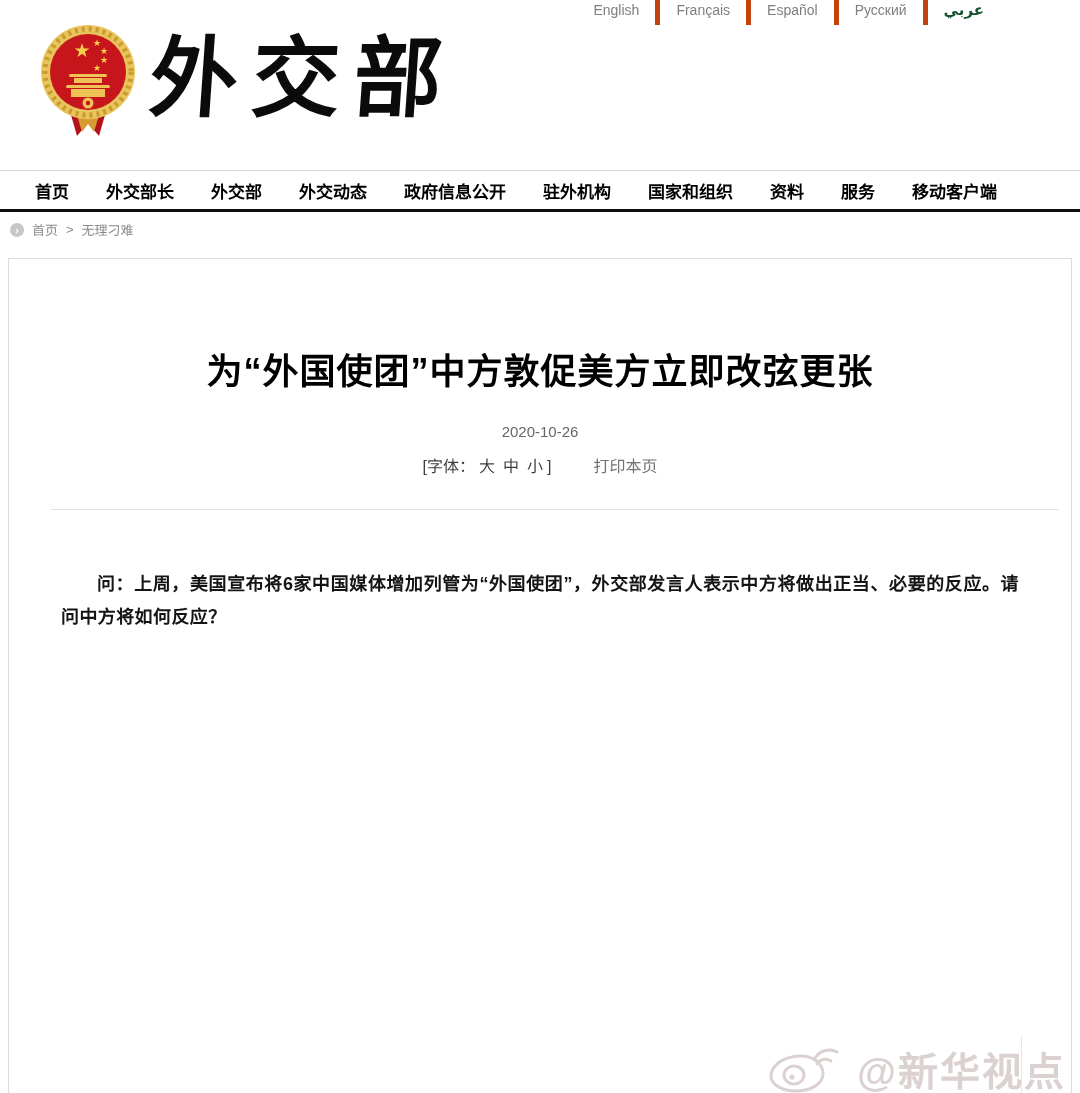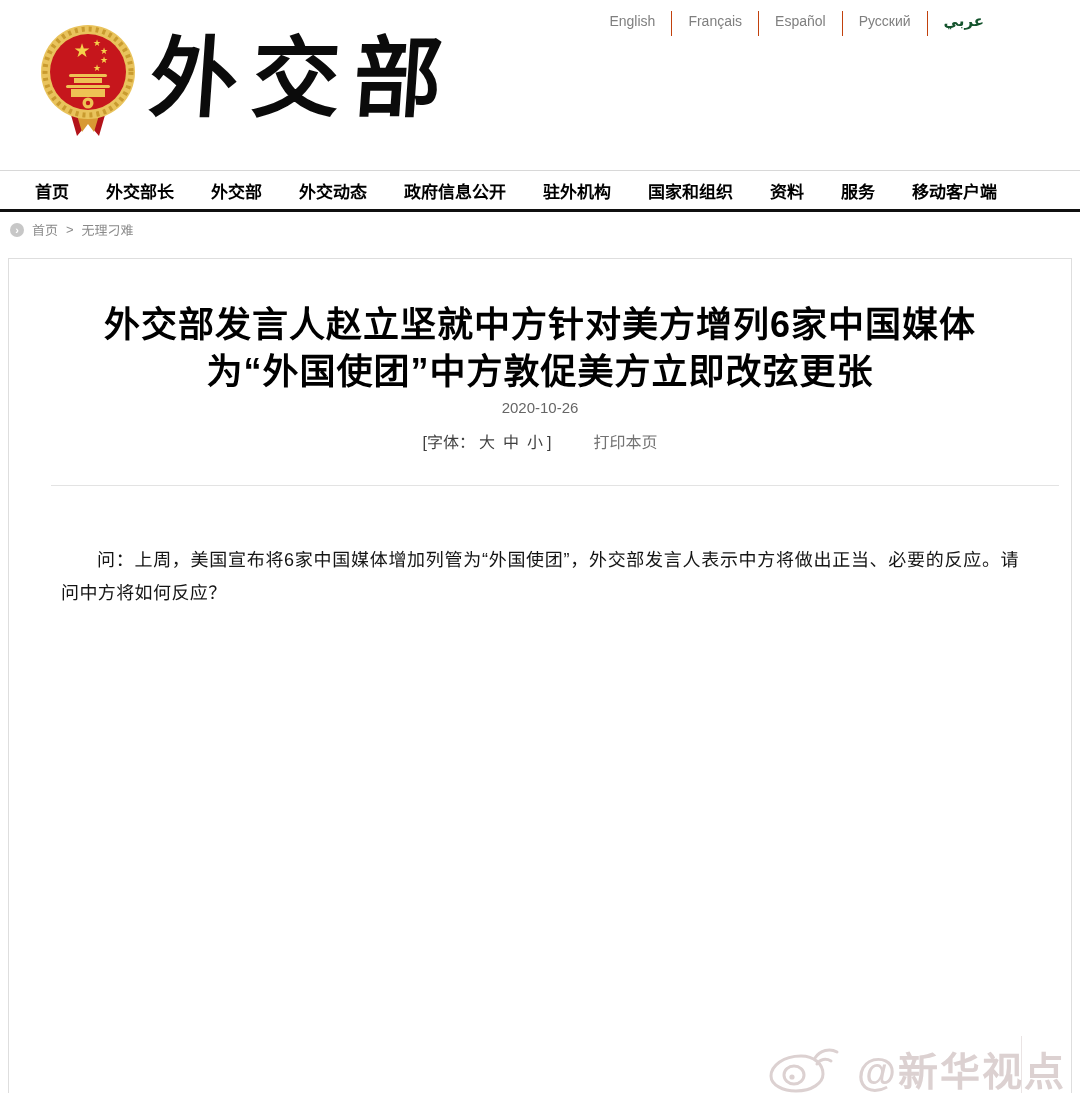--- a/index.html
+++ b/index.html
@@ -3,24 +3,24 @@
 <meta charset="utf-8">
 <style>
   html,body{margin:0;padding:0;}
   body{
     width:1080px;height:1093px;position:relative;overflow:hidden;
     background:#ffffff;
     font-family:"Liberation Sans","DejaVu Sans",sans-serif;
     -webkit-font-smoothing:antialiased;
   }
   
-  .lang-bar{position:absolute;top:11px;right:80px;display:flex;align-items:flex-start;}
+  .lang-bar{position:absolute;top:0;right:80px;display:flex;align-items:flex-start;}
   .lang-item{
     color:#7f7f7f;font-size:14px;line-height:14px;padding:3px 16px 8px;
-    border-left:1px solid #c2410c;text-decoration:none;cursor:pointer;
+    border-left:5px solid #c2410c;text-decoration:none;cursor:pointer;
   }
   .lang-item:first-child{border-left:none;}
   .lang-item.arabic{font-weight:bold;font-size:15px;color:#14532d;}
   
   .masthead{position:absolute;top:0;left:0;width:1080px;height:168px;cursor:pointer;}
   .emblem{position:absolute;left:38px;top:22px;}
   .calligraphy{
     position:absolute;left:150px;top:8px;
     font-family:"DejaVu Serif","Liberation Serif",serif;
     font-size:88px;line-height:140px;font-weight:bold;color:#0b0b0b;
@@ -42,32 +42,32 @@
   .crumb-link{color:#8a8a8a;text-decoration:none;cursor:pointer;}
   
   .content-box{
     position:absolute;top:258px;left:8px;width:1064px;height:840px;
     box-sizing:border-box;border:1px solid #dedede;border-bottom:none;background:#fff;
   }
   .article-title{
     margin:42px 40px 0;text-align:center;
     font-size:36px;line-height:47px;font-weight:bold;color:#000;letter-spacing:1px;
   }
-  .article-date{margin-top:4px;text-align:center;font-size:15px;color:#666;}
+  .article-date{margin-top:28px;text-align:center;font-size:15px;color:#666;}
   .article-controls{margin-top:13px;text-align:center;font-size:16px;color:#3f3f3f;}
   .fc-size{margin:0 4px;cursor:pointer;color:#3f3f3f;text-decoration:none;}
   .fc-print{margin-left:42px;cursor:pointer;color:#737373;text-decoration:none;}
   .divider{border:none;border-top:1px solid #e3e3e3;margin:0;}
   .divider.top{margin:32px 12px 0 42px;}
   .article-body{padding:58px 52px 0;}
   .article-body p{
     margin:0 0 20px;font-size:18px;line-height:33px;color:#141414;
     text-indent:2em;letter-spacing:0.4px;text-align:justify;
   }
-  .article-body p.question{font-weight:normal;}
+  .article-body p.question{font-weight:bold;}
   
   .watermark{
     position:absolute;top:1040px;right:14px;display:flex;align-items:center;gap:8px;
     color:#dcd1d1;pointer-events:none;
   }
   .watermark-text{font-size:40px;font-weight:bold;letter-spacing:2px;font-family:"Liberation Sans",sans-serif;}
   .watermark-vline{position:absolute;top:1036px;right:58px;width:1px;height:57px;background:#eae4e4;}
 </style>
 </head>
 <body>
@@ -118,21 +118,21 @@
 </nav>
 
 <div class="breadcrumb">
   <span class="crumb-icon">›</span>
   <a class="crumb-link">首页</a>
   <span>&gt;</span>
   <span>无理刁难</span>
 </div>
 
 <main class="content-box">
-  <h1 class="article-title"><span>外交部发言人赵立坚就中方针对美方增列6家中国媒体</span><br><span>为“外国使团”中方敦促美方立即改弦更张</span></h1>
+  <h1 class="article-title"><br><span>为“外国使团”中方敦促美方立即改弦更张</span></h1>
 
   <div class="article-date">2020-10-26</div>
 
   <div class="article-controls">
     <span>[字体：</span><a class="fc-size">大</a><a class="fc-size">中</a><a class="fc-size">小</a><span>]</span><a class="fc-print">打印本页</a>
   </div>
 
   <hr class="divider top">
 
   <div class="article-body">

